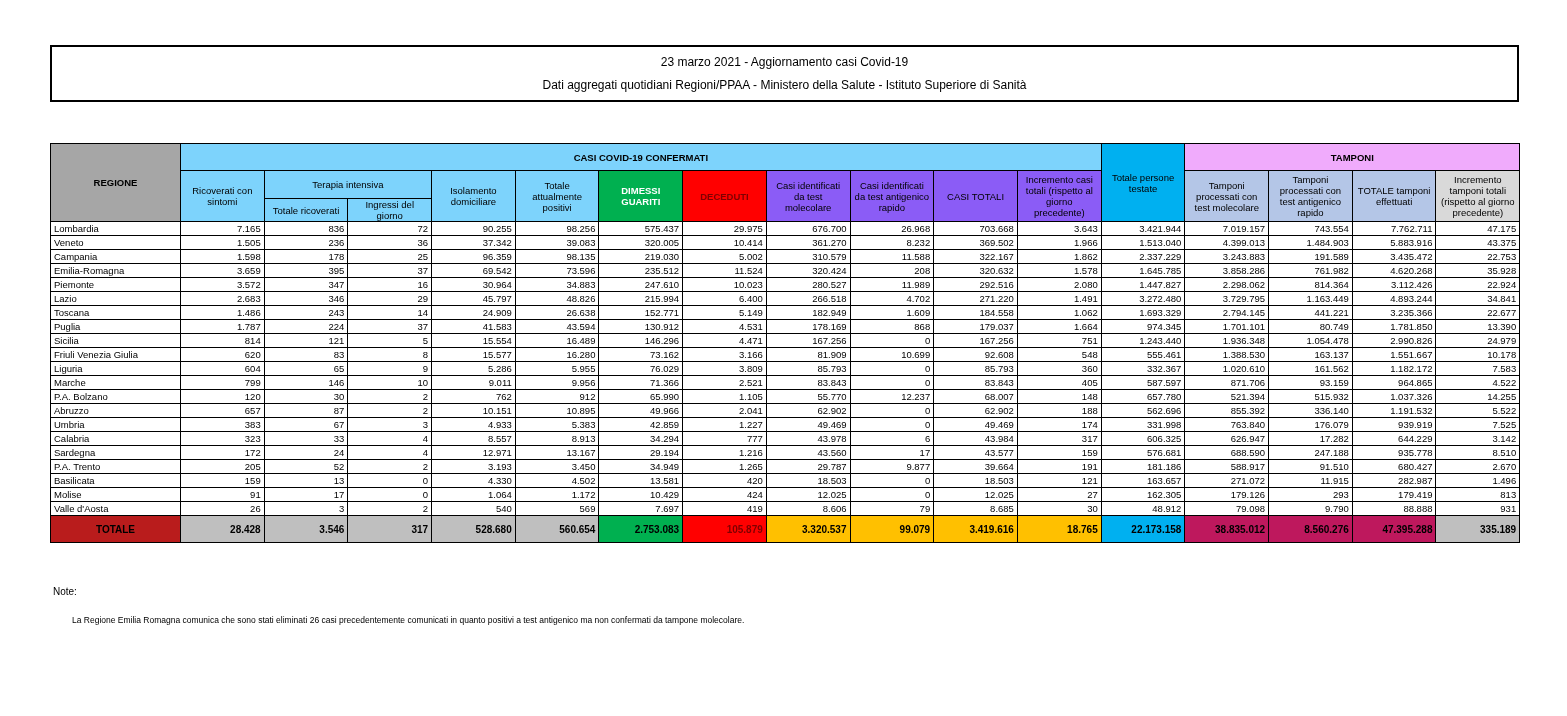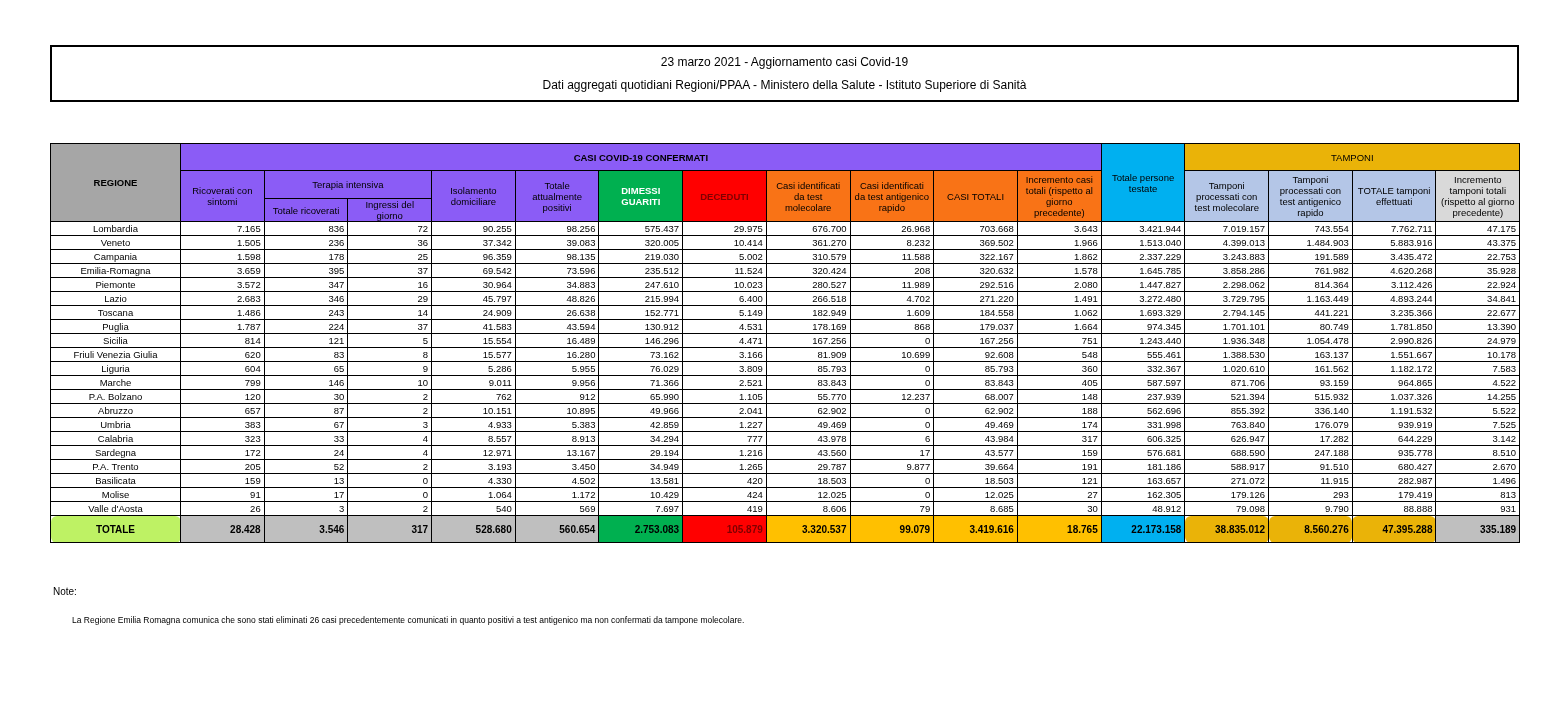--- a/index.html
+++ b/index.html
@@ -15,46 +15,46 @@
   .title-box .line{font-size:12px;}
 
   table.covid{
     position:absolute;left:50px;top:143px;width:1469px;
     border-collapse:collapse;table-layout:fixed;
   }
   table.covid th,table.covid td{
     border:1px solid #000;overflow:hidden;
     font-size:9.5px;padding:0 3px;vertical-align:middle;
   }
-  thead th{font-weight:normal;text-align:center;background:#8b5cf6;}
+  thead th{font-weight:normal;text-align:center;background:#7dd3fc;}
   th.grp-casi{font-weight:bold;font-size:12px;height:26px;}
-  th.grp-tamponi{font-weight:normal;font-size:11px;background:#eab308;margin-top:24px;}
+  th.grp-tamponi{font-weight:bold;font-size:11px;background:#f0abfc;margin-top:24px;}
   th.grp-terapia{height:27px;}
   th.h-regione{background:#A6A6A6;font-weight:bold;font-size:10px;}
   th.h-green{background:#00B050;color:#ffffff;font-weight:bold;}
   th.h-red{background:#FF0000;color:#7F0000;font-weight:bold;}
-  th.h-orange{background:#f97316;}
+  th.h-orange{background:#8b5cf6;}
   th.h-cyan{background:#00B0F0;}
   th.h-blue{background:#B4C6E7;}
   th.h-gray{background:#D9D9D9;}
 
   tbody td{height:13px;line-height:13px;background:#ffffff;}
-  tbody td.region{text-align:center;}
+  tbody td.region{text-align:left;}
   tbody td.num{text-align:right;}
 
   tr.total-row td{
     height:26px;font-weight:bold;font-size:10px;text-align:right;
   }
-  tr.total-row td.tot-label{background:#bef264;text-align:center;border-radius:6px;}
+  tr.total-row td.tot-label{background:#b91c1c;text-align:center;}
   tr.total-row td.tot-gray{background:#BFBFBF;padding-left:31px;}
   tr.total-row td.tot-green{background:#00B050;margin-top:16px;}
   tr.total-row td.tot-red{background:#FF0000;color:#7F0000;}
   tr.total-row td.tot-orange{background:#FFC000;}
   tr.total-row td.tot-cyan{background:#00B0F0;}
-  tr.total-row td.tot-blue{background:#eab308;border-radius:6px;}
+  tr.total-row td.tot-blue{background:#be185d;}
   tr.total-row td.tot-lightgray{background:#BFBFBF;}
 
   .notes{position:absolute;left:53px;top:586px;width:1460px;}
   .notes .notes-heading{font-size:10px;margin-bottom:18px;}
   .notes .notes-text{font-size:8.5px;padding-left:19px;}
 </style>
 </head>
 <body>
 
 <div class="title-box">
@@ -330,21 +330,21 @@
         <td class="num">30</td>
         <td class="num">2</td>
         <td class="num">762</td>
         <td class="num">912</td>
         <td class="num">65.990</td>
         <td class="num">1.105</td>
         <td class="num">55.770</td>
         <td class="num">12.237</td>
         <td class="num">68.007</td>
         <td class="num">148</td>
-        <td class="num">237.939</td>
+        <td class="num">657.780</td>
         <td class="num">521.394</td>
         <td class="num">515.932</td>
         <td class="num">1.037.326</td>
         <td class="num">14.255</td>
       </tr>
       <tr>
         <td class="region">Abruzzo</td>
         <td class="num">657</td>
         <td class="num">87</td>
         <td class="num">2</td>

